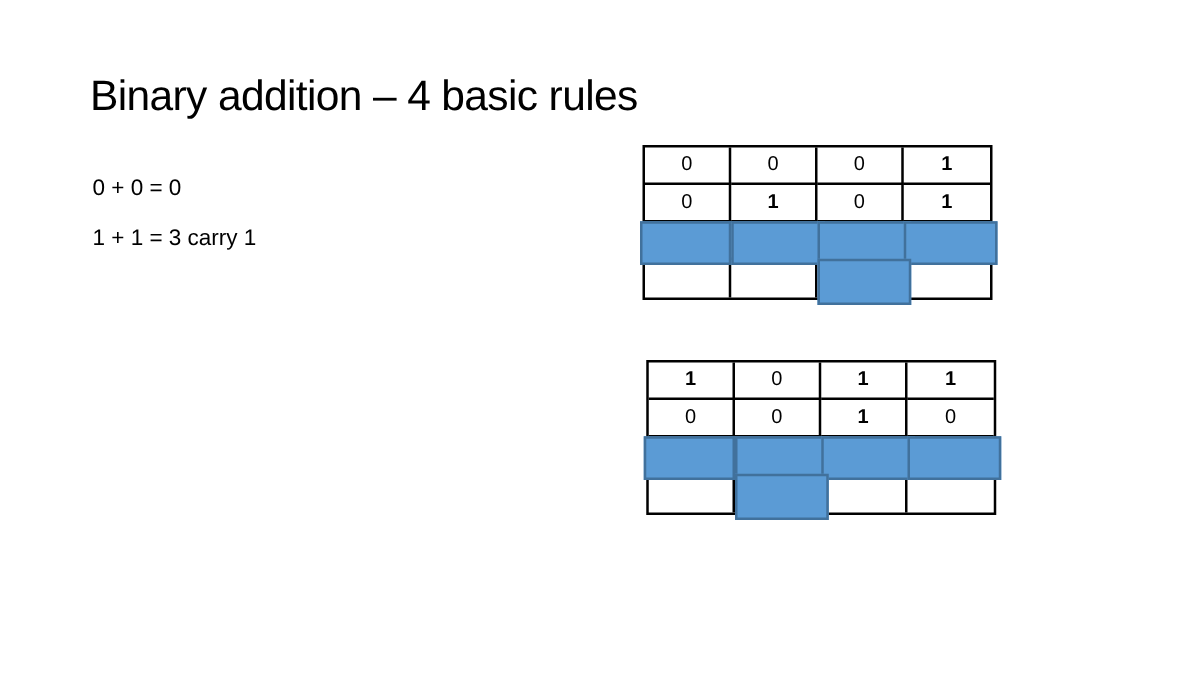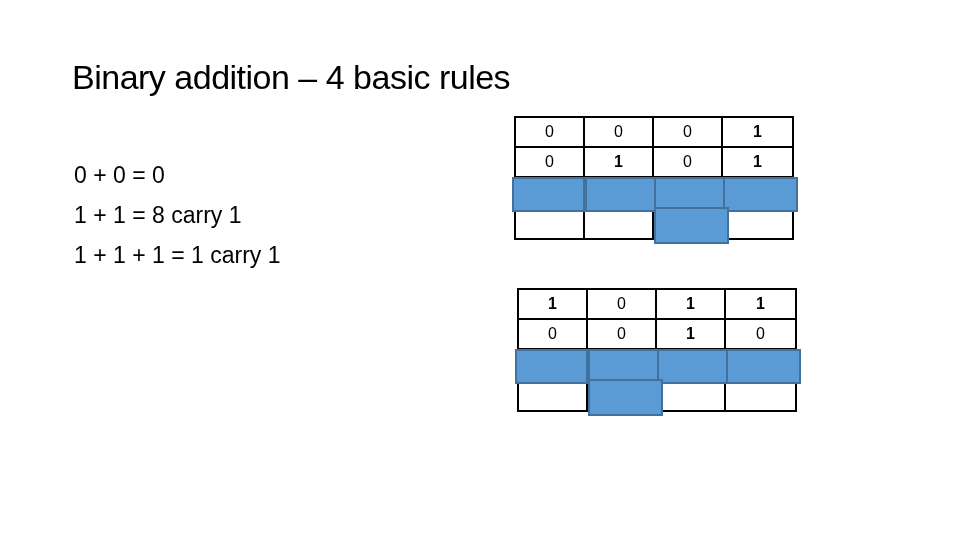--- a/index.html
+++ b/index.html
@@ -27,22 +27,22 @@
     margin: 0;
     font-size: 34px;
     font-weight: 300;
     letter-spacing: -0.5px;
     color: var(--text, #000000);
     white-space: nowrap;
   }
   .rules {
     position: absolute;
     left: 74px;
-    top: 155px;
-    font-size: 23px;
+    top: 130px;
+    font-size: 18px;
     line-height: 40px;
     color: var(--text, #000000);
   }
   .rule {
     white-space: nowrap;
   }
   .tbl {
     position: absolute;
     display: grid;
     grid-template-columns: repeat(4, 69px);
@@ -75,22 +75,21 @@
 </style>
 </head>
 <body>
 
 <div class="slide">
 
   <h1 class="title">Binary addition – 4 basic rules</h1>
 
   <div class="rules">
     <div class="rule">0 + 0 = 0</div>
-    <div class="rule">1 + 1 = 8 carry 1</div>
-    <div class="rule">1 + 1 + 1 = 1 carry 1</div>
+    <div class="rule">1 + 1 = 3 carry 1</div>
   </div>
 
   <div class="tbl tbl1">
       <div class="cell">0</div>
       <div class="cell">0</div>
       <div class="cell">0</div>
       <div class="cell one">1</div>
       <div class="cell">0</div>
       <div class="cell one">1</div>
       <div class="cell">0</div>

